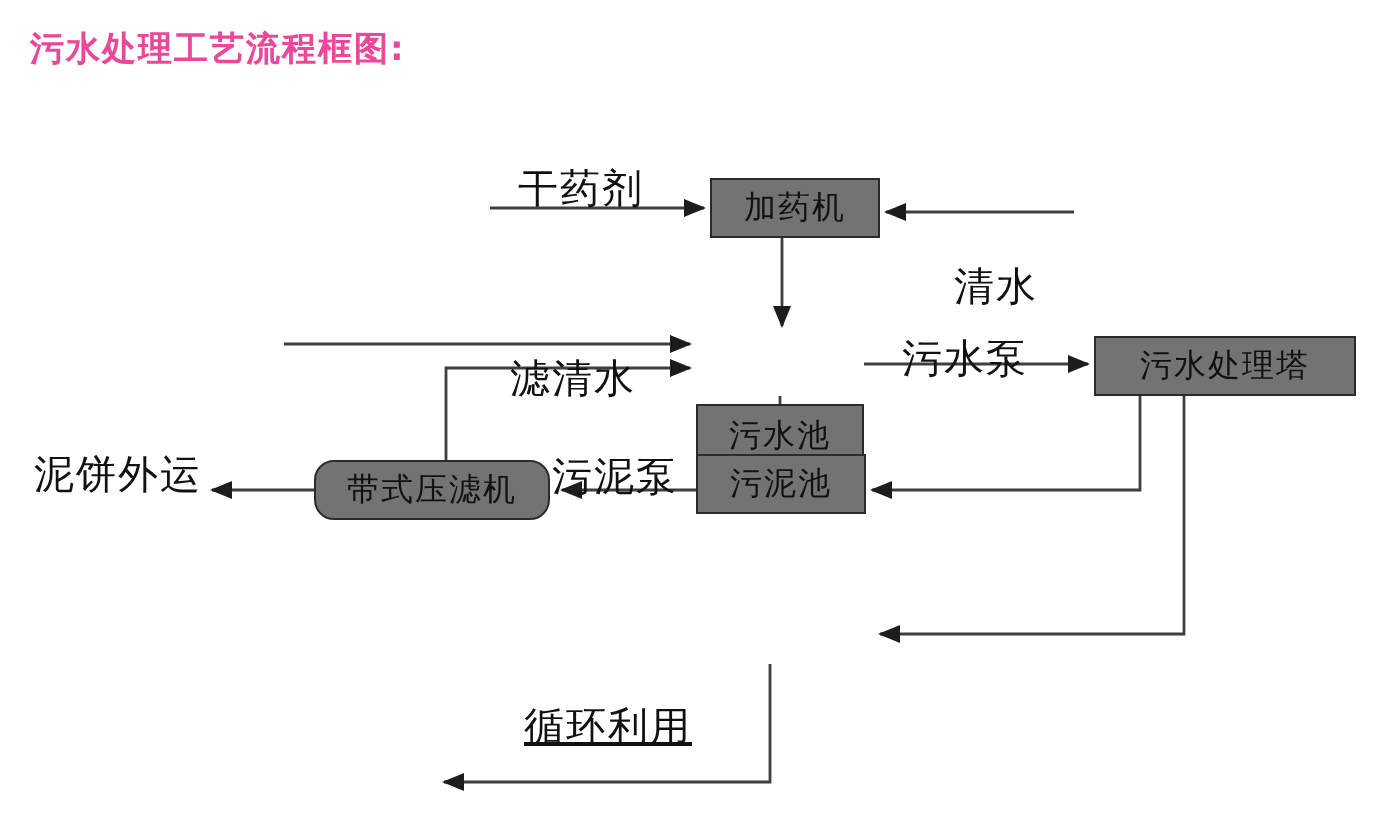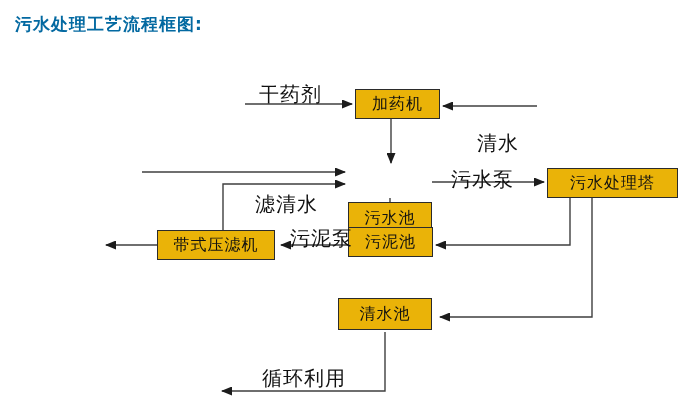--- a/index.html
+++ b/index.html
@@ -7,27 +7,27 @@
     position:relative;
     width:700px;height:420px;
     background:var(--color-background,#fff);
     font-family:"DejaVu Sans","Liberation Sans",sans-serif;
     color:var(--color-text,#111);
     overflow:hidden;
   }
   #page-title{
     position:absolute;left:15px;top:13px;
     font-size:17px;font-weight:bold;letter-spacing:1px;
-    color:#0369a1;
+    color:#ec4899;
   }
   .node{
     position:absolute;
     box-sizing:border-box;
     border:1.5px solid var(--color-border,#2b2b2b);
-    background:#eab308;
+    background:#737373;
     display:flex;align-items:center;justify-content:center;
     font-size:16px;letter-spacing:1px;
     z-index:2;
   }
   .edge-label{
     position:absolute;
     font-size:20px;letter-spacing:1px;
     white-space:nowrap;
     z-index:3;
   }
@@ -36,32 +36,32 @@
     fill:none;
     stroke:var(--color-line,#3f3f3f);
     stroke-width:1.4;
   }
   .arrowhead-shape{fill:var(--color-arrow,#1c1c1c);}
   
   #node-dosing-machine    {left:355px;top:89px; width:85px; height:30px;}
   #node-sewage-pool       {left:348px;top:166px;width:84px; height:32px;margin-top:36px;}
   #node-treatment-tower   {left:547px;top:168px;width:131px;height:30px;}
   #node-sludge-pool       {left:348px;top:227px;width:85px; height:30px;}
-  #node-belt-filter-press {left:157px;top:230px;width:118px;height:30px;}
+  #node-belt-filter-press {left:157px;top:230px;width:118px;height:30px;border-radius:10px;}
   #node-clean-water-pool  {left:338px;top:298px;width:94px; height:32px;}
   
   #label-dry-chemical        {left:259px;top:81px;}
   #label-clean-water         {left:477px;top:82px;margin-top:48px;}
   #label-sand-washing-sewage {left:171px;top:151px;}
-  #label-filtered-water      {left:255px;top:191px;}
+  #label-filtered-water      {left:255px;top:176px;}
   #label-sewage-pump         {left:451px;top:166px;}
   #label-bottom-sewage       {left:472px;top:222px;}
-  #label-sludge-pump         {left:290px;top:225px;}
+  #label-sludge-pump         {left:276px;top:225px;}
   #label-mud-cake-out        {left:17px; top:224px;}
-  #label-recycling           {left:262px;top:365px;}
+  #label-recycling           {left:262px;top:350px;text-decoration:underline;}
 </style>
 </head>
 <body>
 
 <div id="canvas">
 
   <div id="page-title">污水处理工艺流程框图:</div>
 
   <svg id="edges" width="700" height="420" viewBox="0 0 700 420">
     <defs>
@@ -81,22 +81,22 @@
     <path class="edge" d="M348,245 H281" marker-end="url(#arrow)"></path>
     <path class="edge" d="M157,245 H106" marker-end="url(#arrow)"></path>
     <path class="edge" d="M385,332 V391 H222" marker-end="url(#arrow)"></path>
   </svg>
 
   <div class="node" id="node-dosing-machine">加药机</div>
   <div class="node" id="node-sewage-pool">污水池</div>
   <div class="node" id="node-sludge-pool">污泥池</div>
   <div class="node" id="node-treatment-tower">污水处理塔</div>
   <div class="node" id="node-belt-filter-press">带式压滤机</div>
-  <div class="node" id="node-clean-water-pool">清水池</div>
 
   <div class="edge-label" id="label-dry-chemical">干药剂</div>
   <div class="edge-label" id="label-clean-water">清水</div>
   <div class="edge-label" id="label-filtered-water">滤清水</div>
   <div class="edge-label" id="label-sewage-pump">污水泵</div>
   <div class="edge-label" id="label-sludge-pump">污泥泵</div>
+  <div class="edge-label" id="label-mud-cake-out">泥饼外运</div>
   <div class="edge-label" id="label-recycling">循环利用</div>
 
 </div>
 
 </body></html>

